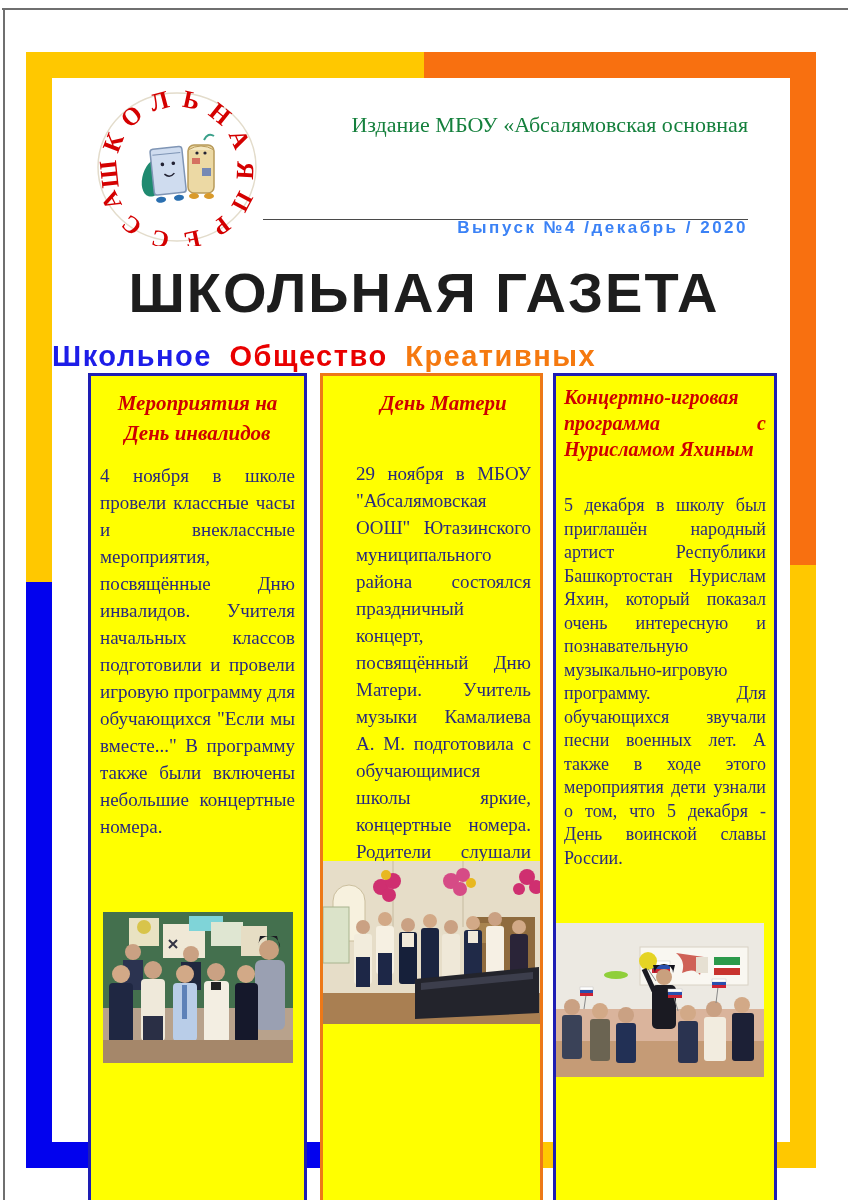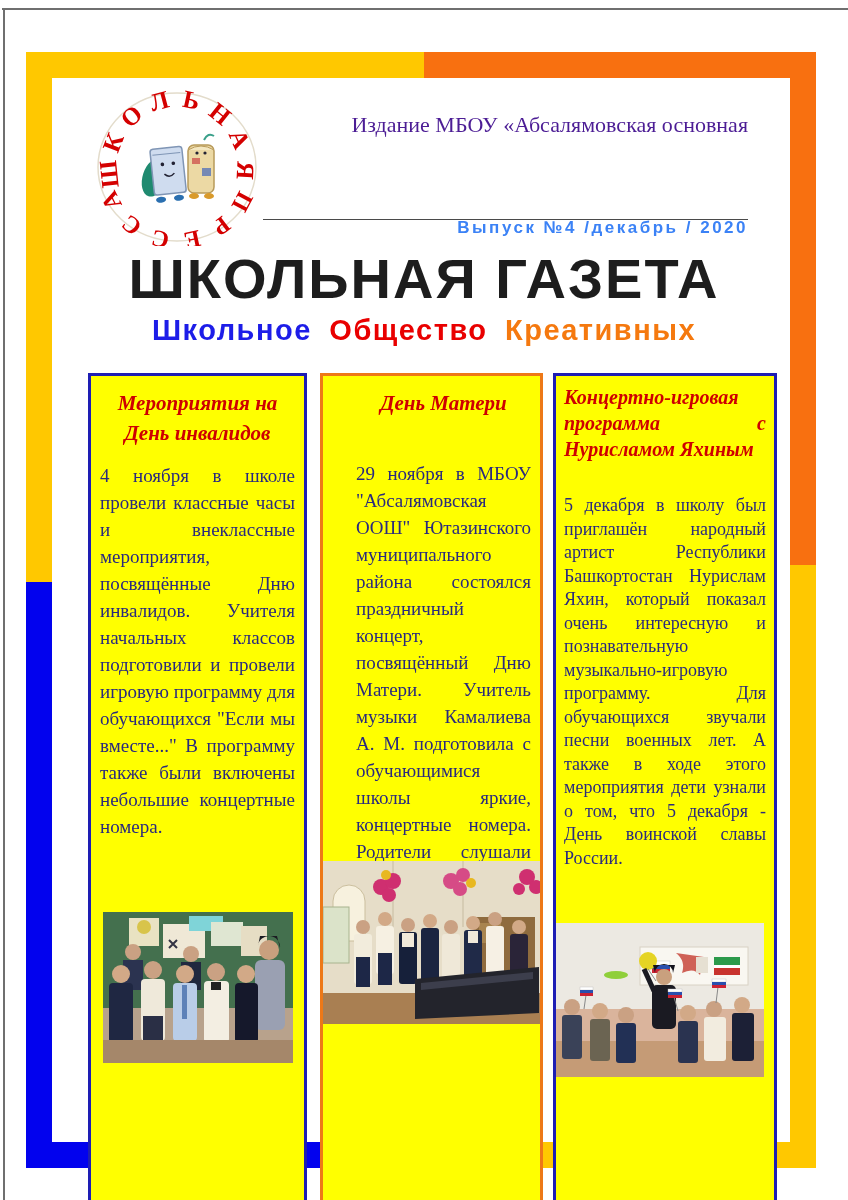--- a/index.html
+++ b/index.html
@@ -19,33 +19,33 @@
   .bar-left-blue  {left:26px;top:582px;width:26px;height:586px;background:#0202EE;}
   .bar-right-orange{left:790px;top:52px;width:26px;height:513px;background:#F87010;}
   .bar-right-gold {left:790px;top:565px;width:26px;height:603px;background:#FFC800;}
   .bar-bottom-blue{left:26px;top:1142px;width:398px;height:26px;background:#0202EE;}
   .bar-bottom-gold{left:424px;top:1142px;width:392px;height:26px;background:#FFC800;}
 
   
   .logo{position:absolute;left:96px;top:90px;}
   .publisher{
     position:absolute;right:100px;top:110px;width:520px;text-align:right;
-    color:#4c1d95;font-size:22px;line-height:1.32;font-family:"Liberation Serif",serif;
+    color:#15803d;font-size:22px;line-height:1.32;font-family:"Liberation Serif",serif;
   }
   .divider{position:absolute;left:263px;top:219px;width:485px;height:1px;background:#4a4a4a;}
   .issue{
     position:absolute;right:100px;top:218px;color:#3b82f6;
     font-family:"Liberation Sans",sans-serif;font-weight:bold;font-size:17px;letter-spacing:2.5px;margin-left:44px;
   }
   .main-title{
-    position:absolute;left:52px;width:744px;top:246px;text-align:center;color:#1d1d1d;
+    position:absolute;left:52px;width:744px;top:260px;text-align:center;color:#1d1d1d;
     font-family:"Liberation Sans",sans-serif;font-weight:bold;font-size:56px;letter-spacing:2px;white-space:nowrap;
   }
   .subtitle{
-    position:absolute;left:52px;width:744px;top:314px;text-align:center;
+    position:absolute;left:52px;width:744px;top:340px;text-align:left;
     font-family:"Liberation Sans",sans-serif;font-weight:bold;font-size:29px;letter-spacing:1.5px;word-spacing:8px;white-space:nowrap;
   }
   .sw0{color:#1D1DE8}.sw1{color:#E90000}.sw2{color:#F5790F}
 
   
   .column{
     position:absolute;top:373px;height:834px;background:#FFFF00;box-sizing:border-box;
   }
   .col1{left:88px;width:219px;border:3px solid #1E1EB4;}
   .col2{left:320px;width:223px;border:3px solid #ED7817;padding-left:24px;}

